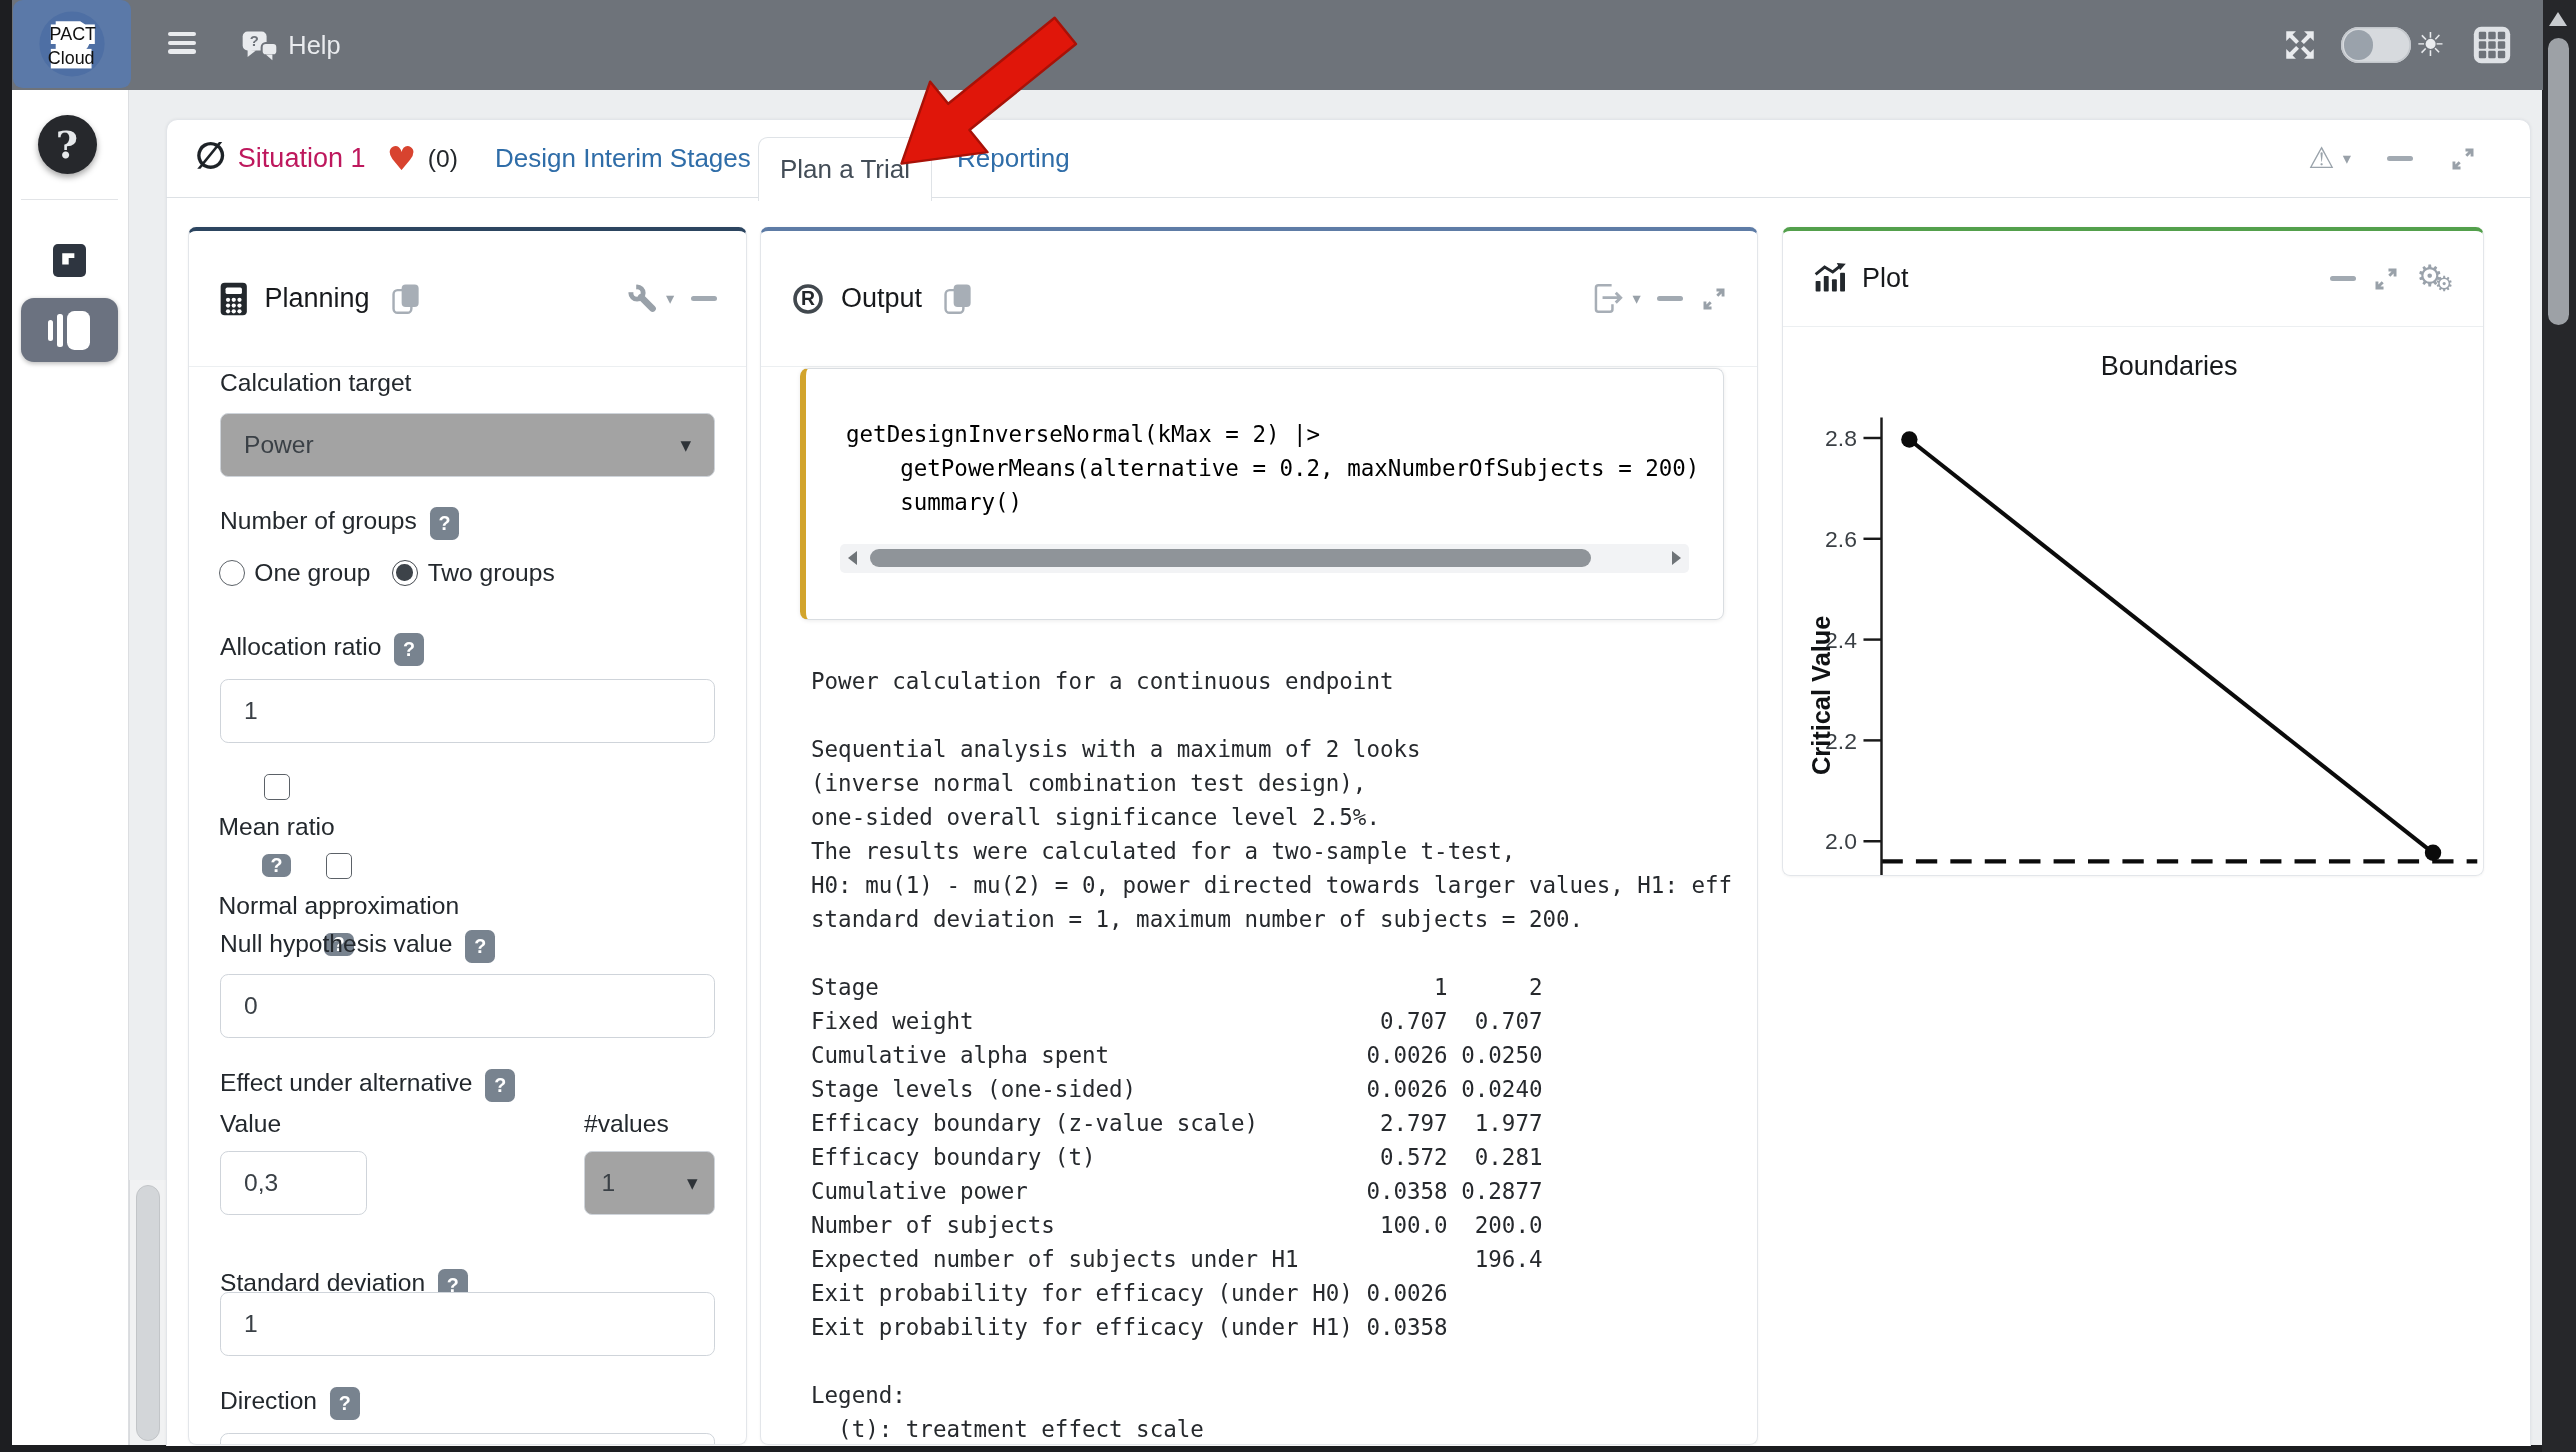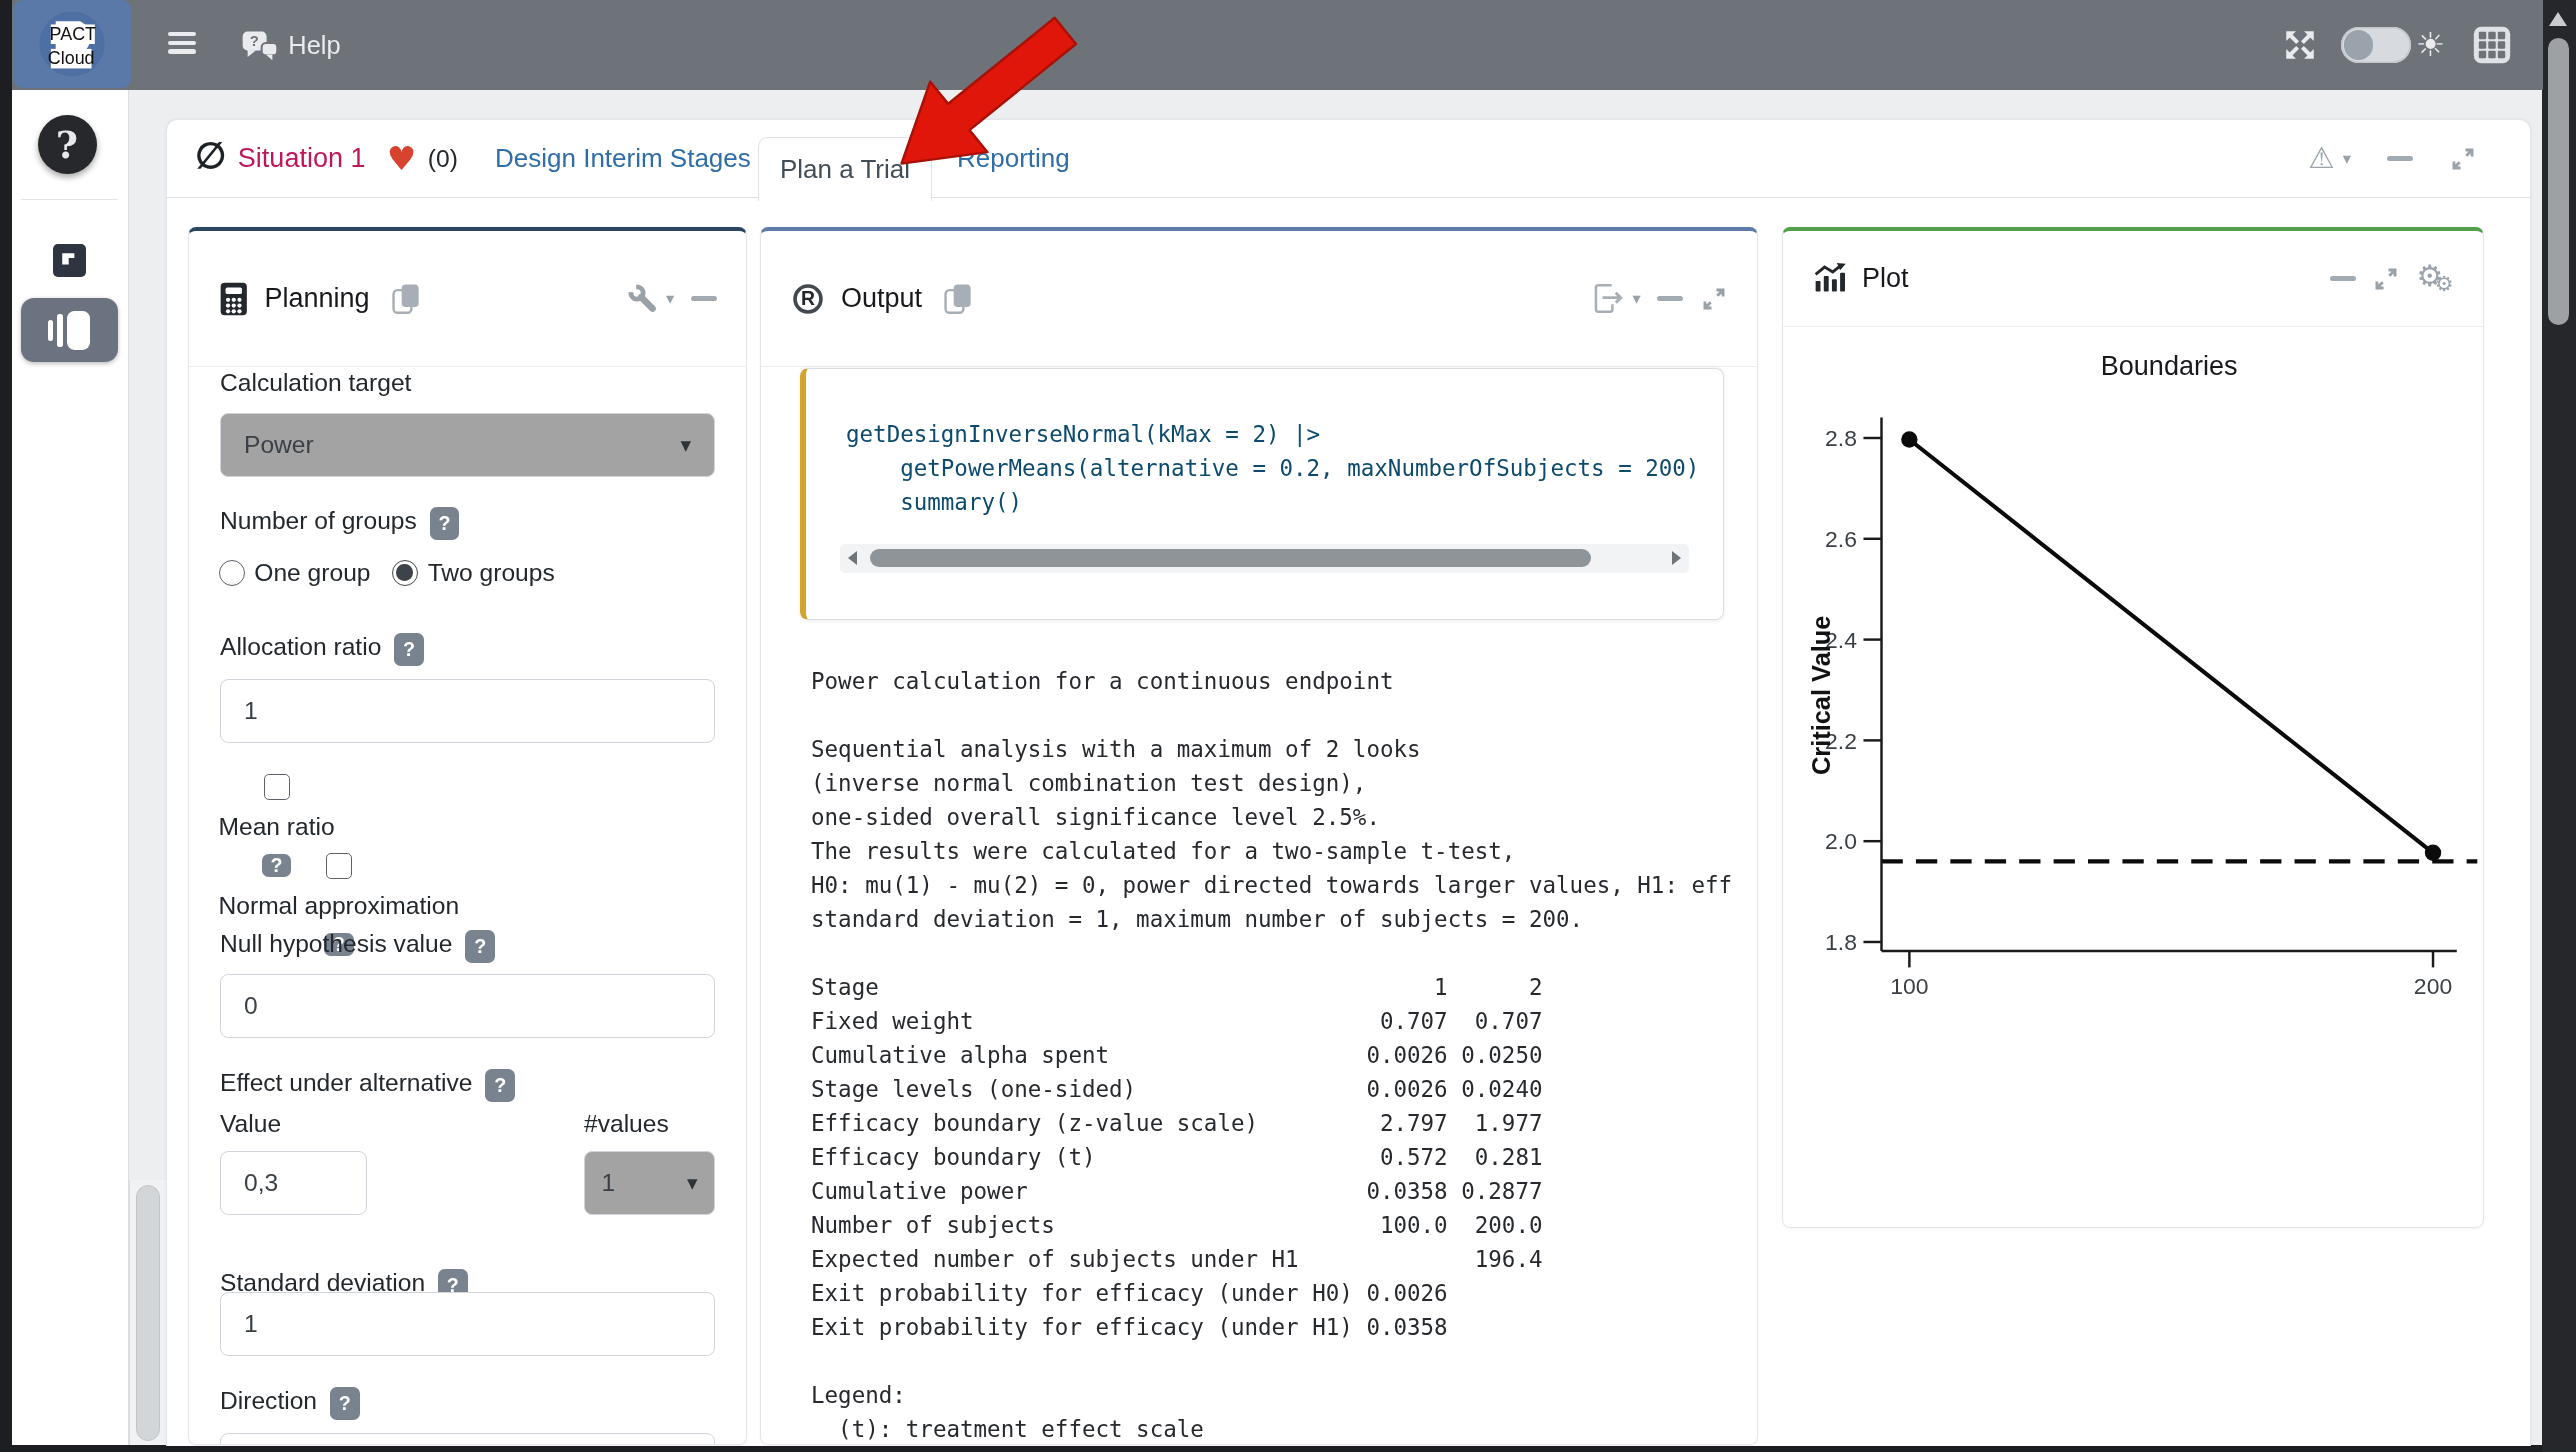--- a/index.html
+++ b/index.html
@@ -65,21 +65,21 @@
   .tabbar-icons{position:absolute;right:54px;top:0;height:79px;display:flex;align-items:center;gap:36px;}
   .warn{font-size:29.5px;line-height:29.5px;color:#9aa3ab;font-family:"DejaVu Sans",sans-serif;}
   .caret{font-size:16.4px;color:#99a1a9;font-family:"DejaVu Sans",sans-serif;}
   .minus-bar{width:26px;height:4.1px;background:#a2aab2;border-radius:2.5px;}
 
   
   .panel{position:absolute;background:#fff;border:0.8px solid #e3e6ea;border-radius:8.2px;
          box-shadow:0 0.8px 2.5px rgba(0,0,0,.05);overflow:hidden;}
   .panel-planning{left:188px;top:227px;width:559px;height:1218px;border-top:4.9px solid #2c4560;}
   .panel-output{left:760px;top:227px;width:998px;height:1218px;border-top:4.9px solid #5e7ca6;}
-  .panel-plot{left:1782px;top:227px;width:702px;height:1001px;border-top:4.9px solid #53a04c;}
+  .panel-plot{left:1782px;top:227px;width:702px;height:649px;border-top:4.9px solid #53a04c;}
   .panel-head{position:absolute;left:0;top:0;width:100%;height:136px;border-bottom:1.6px solid #eceff1;
               display:flex;align-items:center;padding:0 29.5px;gap:16.4px;}
   .panel-plot .panel-head{height:96px;}
   .panel-title{font-size:27px;color:#17191c;}
   .head-spacer{flex:1;}
   .copy-icon{margin-left:4.9px;cursor:pointer;}
 
   
   .f-label{position:absolute;left:31px;height:34px;display:flex;align-items:flex-start;gap:13px;font-size:24.6px;color:#23282d;}
   .badge{min-width:29.5px;height:33px;background:#78838f;border-radius:6.6px;color:#fff;font-size:19.7px;font-weight:bold;
@@ -103,21 +103,21 @@
   .pos-eff-label{top:838px;}
   .pos-value-label{top:879px;} .pos-nvalues-label{top:879px;left:395px;}
   .pos-value-input{top:920px;width:147px;} .pos-nvalues-select{top:920px;left:395px;width:131px;padding:0 16.4px;}
   .pos-sd-label{top:1017px;margin-top:21px;} .pos-sd-input{top:1061px;}
   .pos-dir-label{top:1156px;} .pos-dir-input{top:1202px;}
 
   
   .code-card{position:absolute;left:39px;top:137px;width:924px;height:252px;background:#fff;border:0.8px solid #d9dde1;
              border-left:6.6px solid #d2a42c;border-radius:8.2px;box-shadow:0 0.8px 4.1px rgba(0,0,0,.08);}
   .code-pre{position:absolute;left:40px;top:48px;margin:0;font-family:"DejaVu Sans Mono",monospace;font-size:22.5px;
-            line-height:34px;color:#0c4a6e;white-space:pre;}
+            line-height:34px;color:#000000;white-space:pre;}
   .code-scrollbar{position:absolute;left:34px;bottom:46px;width:849px;height:29.5px;background:#f2f3f5;border-radius:4.9px;cursor:pointer;}
   .code-thumb{position:absolute;left:29.5px;top:5.7px;width:721px;height:18px;background:#8f9499;border-radius:9px;}
   .sb-arrow-l{position:absolute;left:8.2px;top:7.4px;width:0;height:0;border-top:7.4px solid transparent;border-bottom:7.4px solid transparent;border-right:9.8px solid #6f7478;}
   .sb-arrow-r{position:absolute;right:8.2px;top:7.4px;width:0;height:0;border-top:7.4px solid transparent;border-bottom:7.4px solid transparent;border-left:9.8px solid #6f7478;}
   .console-pre{position:absolute;left:50px;top:433px;width:942px;margin:0;font-family:"DejaVu Sans Mono",monospace;
                font-size:22.5px;line-height:34px;color:#26292d;white-space:pre;overflow:hidden;}
 
   
   .plot-svg{position:absolute;left:0;top:98px;}
 

